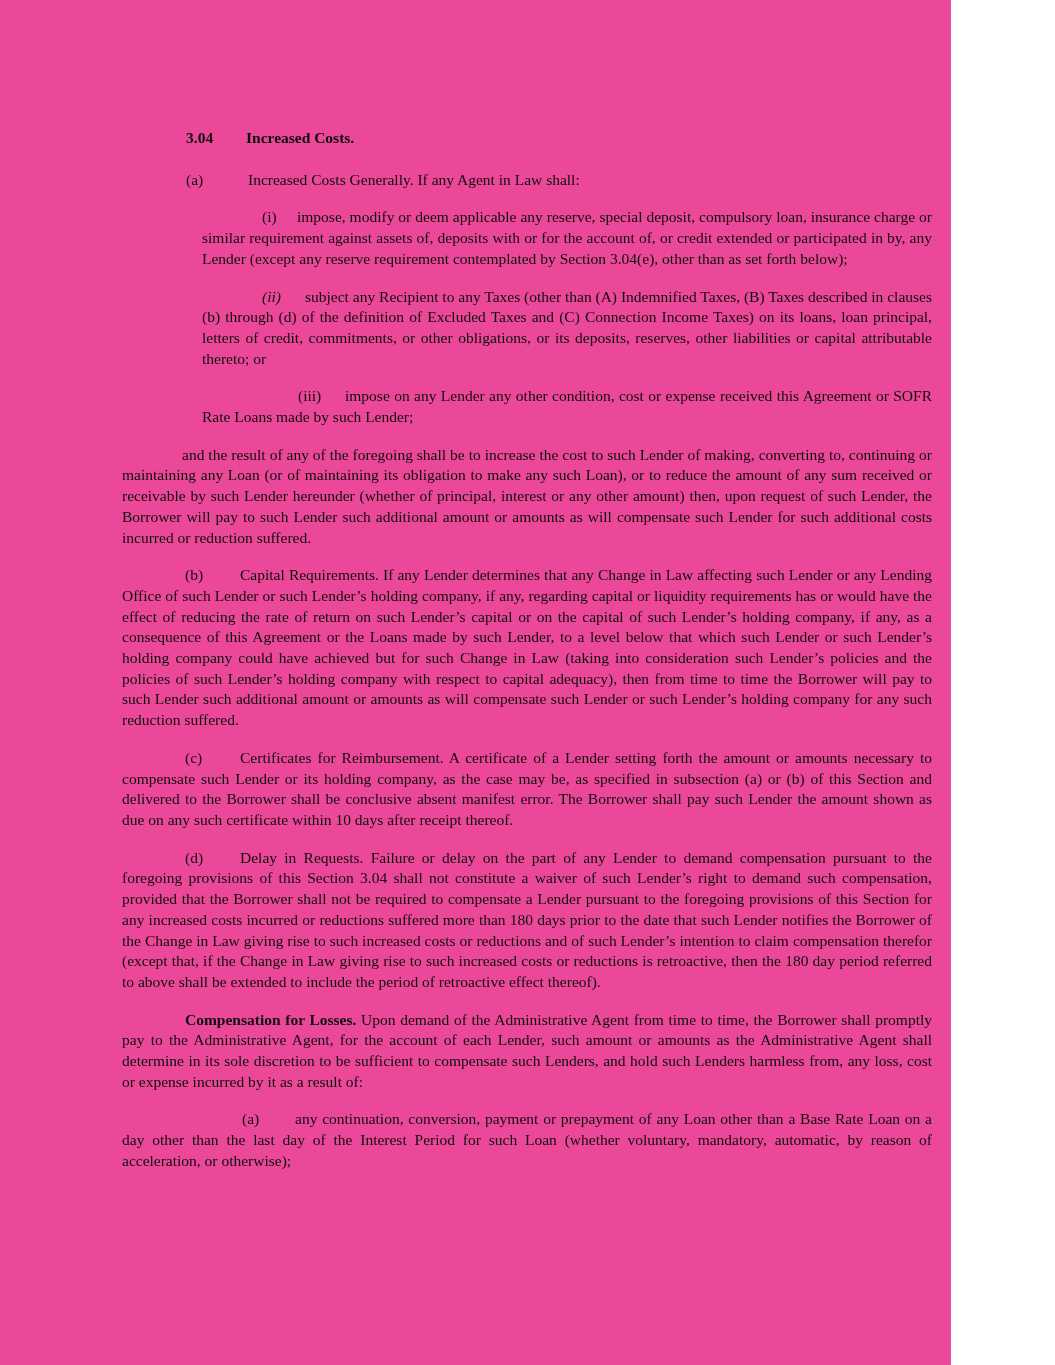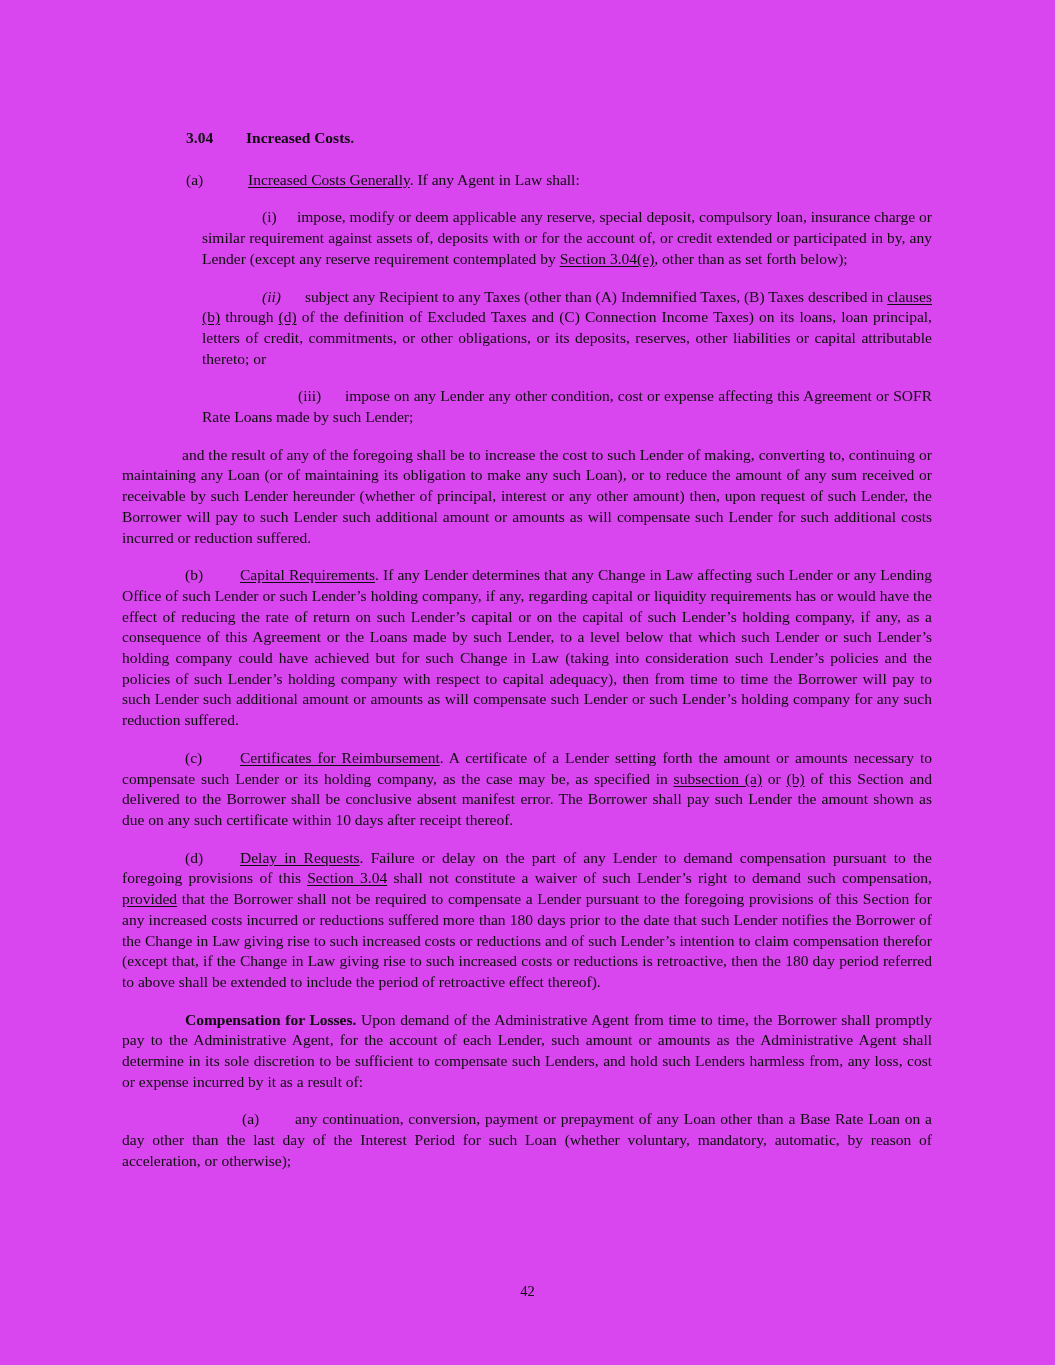--- a/index.html
+++ b/index.html
@@ -1,20 +1,20 @@
 <!DOCTYPE html>
 <html><head>
 <meta charset="utf-8">
 <style>
   html,body{margin:0;padding:0;background:#ffffff;}
   .page{
     position:relative;
-    width:1055px;
+    width:951px;
     height:1365px;
-    background:#d946ef;
+    background:#ec4899;
     color:#0e0e0e;
     font-family:"Liberation Serif","DejaVu Serif",serif;
     font-size:15.5px;
     line-height:20.7px;
     overflow:hidden;
   }
   .doc{
     position:absolute;
     left:122px;
     top:128px;
@@ -32,21 +32,21 @@
   .indent60{text-indent:60px;}
   .indent120{text-indent:120px;}
   .lbl{display:inline-block;text-indent:0;}
   .lbl-h{width:60px;}
   .lbl-a{width:62px;}
   .lbl-i{width:35px;}
   .lbl-ii{width:43px;font-style:italic;}
   .lbl-iii{width:47px;margin-left:36px;}
   .lbl-bcd{width:55px;}
   .lbl-fa{width:53px;}
-  .u{text-decoration:underline;text-underline-offset:2px;}
+  .u{text-underline-offset:2px;}
   .b{font-weight:700;}
   .pagenum{
     position:absolute;
     left:0;right:0;
     top:1281px;
     text-align:center;
     font-size:14.5px;
   }
 </style>
 </head>
@@ -56,30 +56,29 @@
   <div class="doc">
 
     <p class="sec-heading"><span class="lbl lbl-h">3.04</span><span>Increased Costs.</span></p>
 
     <p class="intro"><span class="lbl lbl-a">(a)</span><span class="u">Increased Costs Generally</span><span>.  If any Agent in Law shall:</span></p>
 
     <p class="sub just"><span class="lbl lbl-i">(i)</span><span>impose, modify or deem applicable any reserve, special deposit, compulsory loan, insurance charge or similar requirement against assets of, deposits with or for the account of, or credit extended or participated in by, any Lender (except any reserve requirement contemplated by </span><span class="u">Section 3.04(e)</span><span>, other than as set forth below);</span></p>
 
     <p class="sub just"><span class="lbl lbl-ii">(ii)</span><span>subject any Recipient to any Taxes (other than (A) Indemnified Taxes, (B) Taxes described in </span><span class="u">clauses (b)</span><span> through </span><span class="u">(d)</span><span> of the definition of Excluded Taxes and (C) Connection Income Taxes) on its loans, loan principal, letters of credit, commitments, or other obligations, or its deposits, reserves, other liabilities or capital attributable thereto; or</span></p>
 
-    <p class="sub just"><span class="lbl lbl-iii">(iii)</span><span>impose on any Lender any other condition, cost or expense affecting this Agreement or SOFR Rate Loans made by such Lender;</span></p>
+    <p class="sub just"><span class="lbl lbl-iii">(iii)</span><span>impose on any Lender any other condition, cost or expense received this Agreement or SOFR Rate Loans made by such Lender;</span></p>
 
     <p class="just indent60">and the result of any of the foregoing shall be to increase the cost to such Lender of making, converting to, continuing or maintaining any Loan (or of maintaining its obligation to make any such Loan), or to reduce the amount of any sum received or receivable by such Lender hereunder (whether of principal, interest or any other amount) then, upon request of such Lender, the Borrower will pay to such Lender such additional amount or amounts as will compensate such Lender for such additional costs incurred or reduction suffered.</p>
 
     <p class="just hang63"><span class="lbl lbl-bcd">(b)</span><span class="u">Capital Requirements</span><span>.  If any Lender determines that any Change in Law affecting such Lender or any Lending Office of such Lender or such Lender’s holding company, if any, regarding capital or liquidity requirements has or would have the effect of reducing the rate of return on such Lender’s capital or on the capital of such Lender’s holding company, if any, as a consequence of this Agreement or the Loans made by such Lender, to a level below that which such Lender or such Lender’s holding company could have achieved but for such Change in Law (taking into consideration such Lender’s policies and the policies of such Lender’s holding company with respect to capital adequacy), then from time to time the Borrower will pay to such Lender such additional amount or amounts as will compensate such Lender or such Lender’s holding company for any such reduction suffered.</span></p>
 
     <p class="just hang63"><span class="lbl lbl-bcd">(c)</span><span class="u">Certificates for Reimbursement</span><span>.  A certificate of a Lender setting forth the amount or amounts necessary to compensate such Lender or its holding company, as the case may be, as specified in </span><span class="u">subsection (a)</span><span> or </span><span class="u">(b)</span><span> of this Section and delivered to the Borrower shall be conclusive absent manifest error.  The Borrower shall pay such Lender the amount shown as due on any such certificate within 10 days after receipt thereof.</span></p>
 
     <p class="just hang63"><span class="lbl lbl-bcd">(d)</span><span class="u">Delay in Requests</span><span>.  Failure or delay on the part of any Lender to demand compensation pursuant to the foregoing provisions of this </span><span class="u">Section 3.04</span><span> shall not constitute a waiver of such Lender’s right to demand such compensation, </span><span class="u">provided</span><span> that the Borrower shall not be required to compensate a Lender pursuant to the foregoing provisions of this Section for any increased costs incurred or reductions suffered more than 180 days prior to the date that such Lender notifies the Borrower of the Change in Law giving rise to such increased costs or reductions and of such Lender’s intention to claim compensation therefor (except that, if the Change in Law giving rise to such increased costs or reductions is retroactive, then the 180 day period referred to above shall be extended to include the period of retroactive effect thereof).</span></p>
 
     <p class="just hang63"><span class="b">Compensation for Losses.</span><span>  Upon demand of the Administrative Agent from time to time, the Borrower shall promptly pay to the Administrative Agent, for the account of each Lender, such amount or amounts as the Administrative Agent shall determine in its sole discretion to be sufficient to compensate such Lenders, and hold such Lenders harmless from, any loss, cost or expense incurred by it as a result of:</span></p>
 
     <p class="just indent120"><span class="lbl lbl-fa">(a)</span><span>any continuation, conversion, payment or prepayment of any Loan other than a Base Rate Loan on a day other than the last day of the Interest Period for such Loan (whether voluntary, mandatory, automatic, by reason of acceleration, or otherwise);</span></p>
 
   </div>
 
-  <div class="pagenum">42</div>
 </div>
 
 </body></html>

